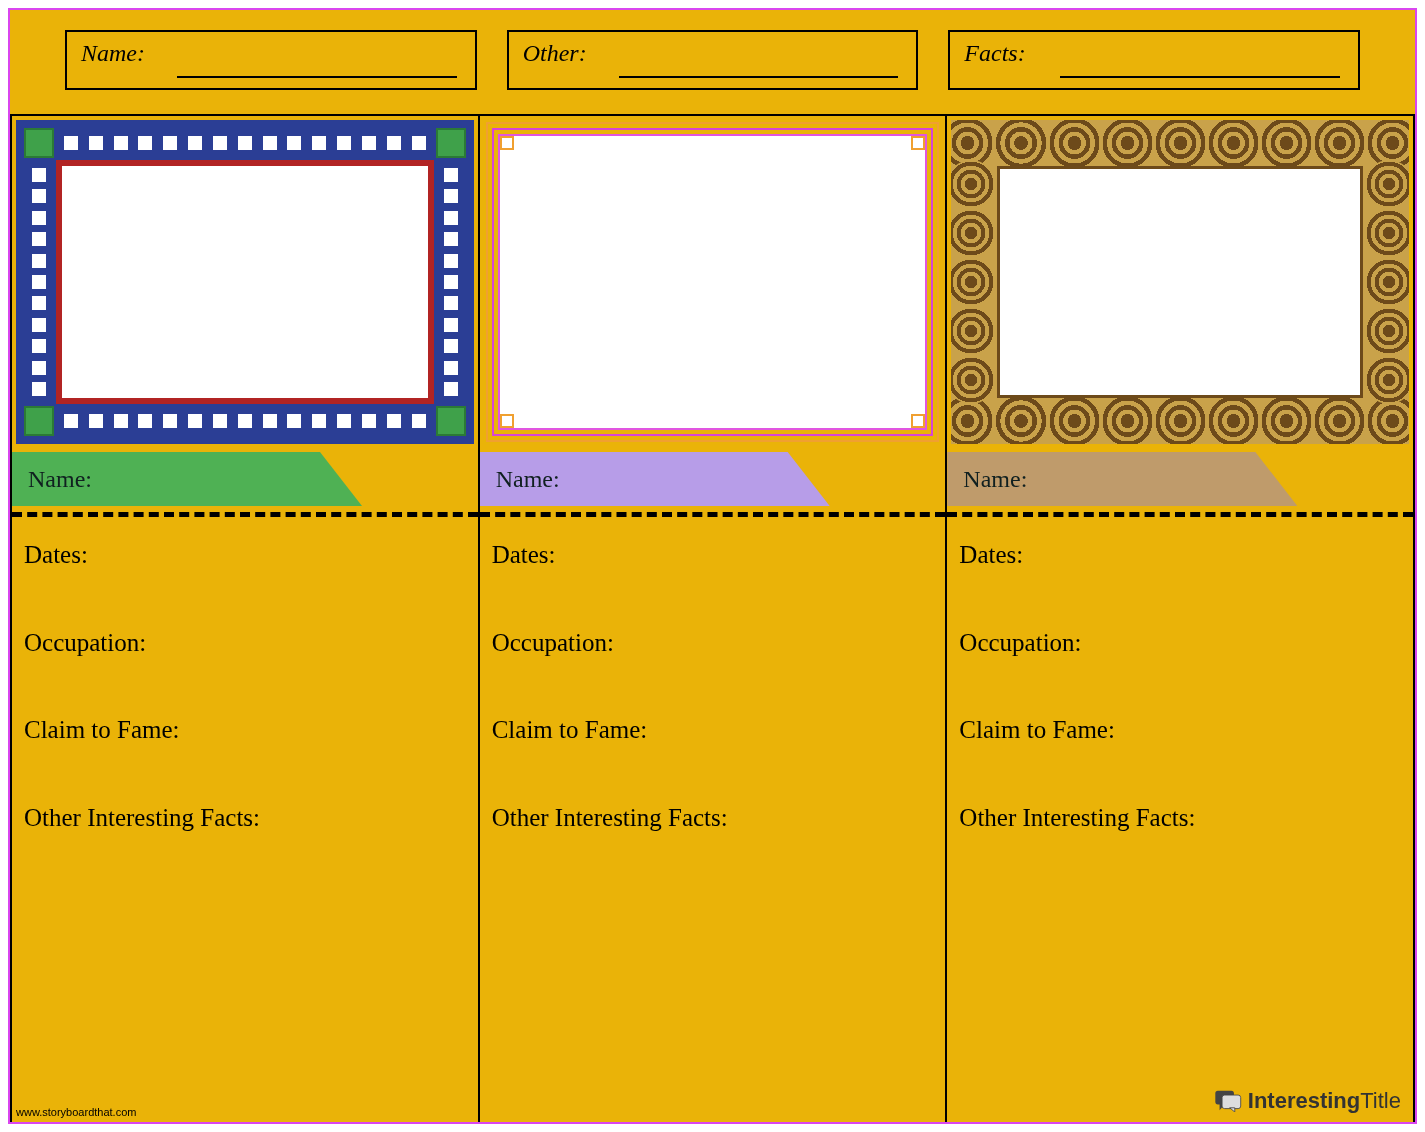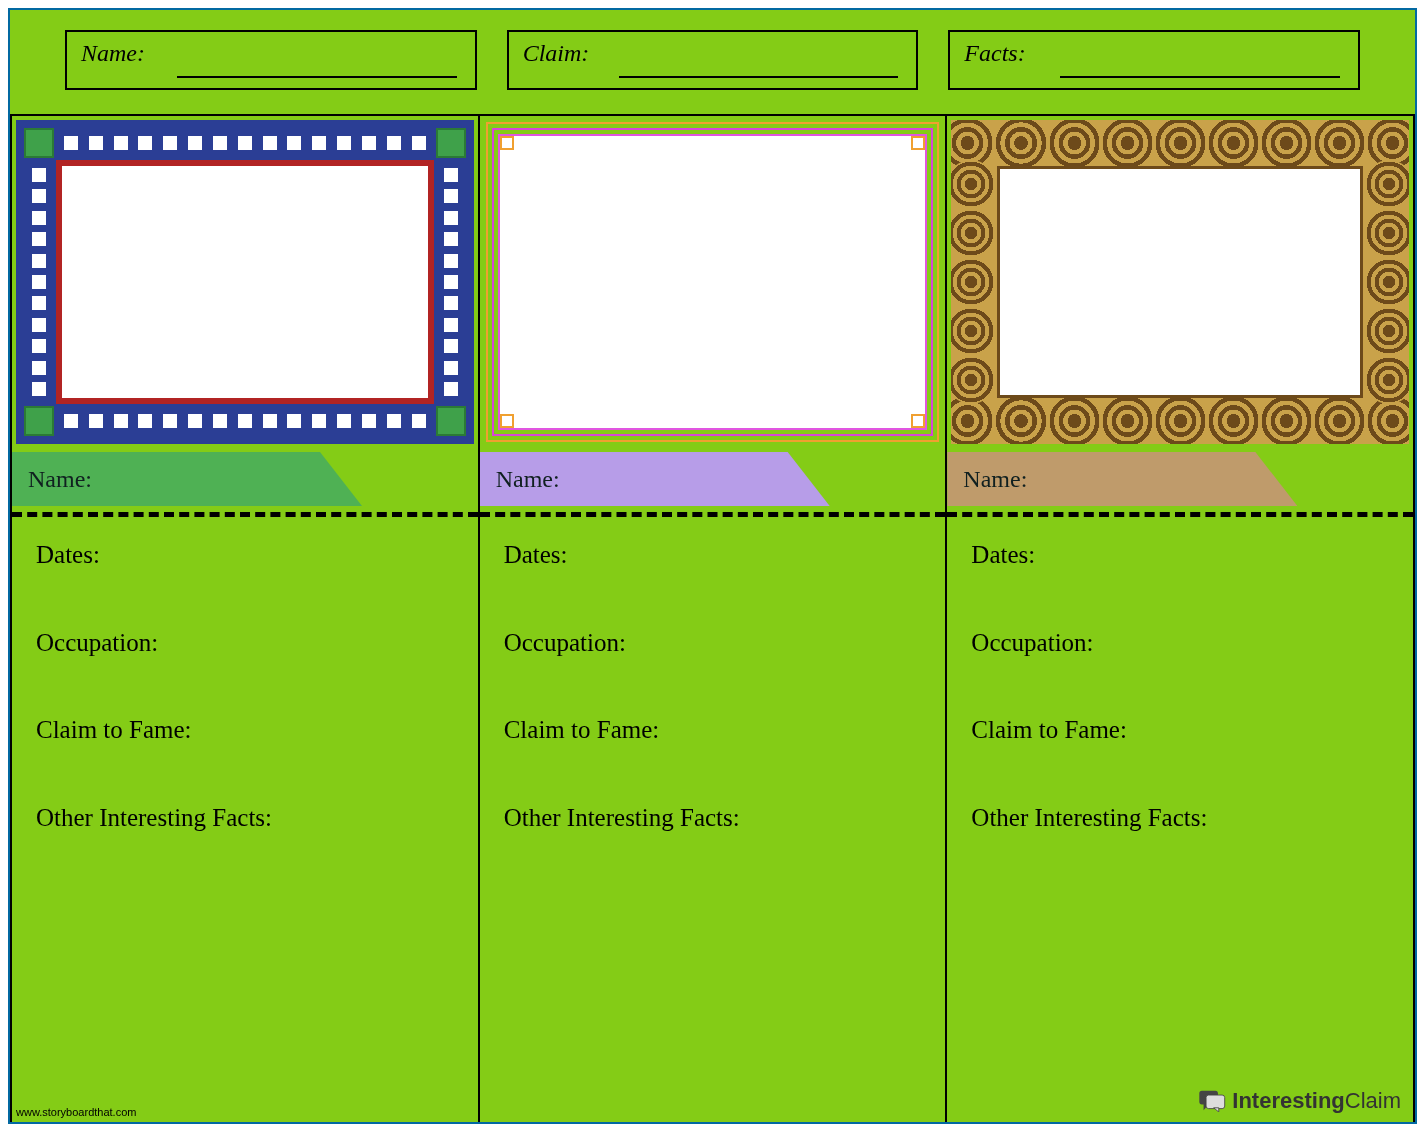--- a/index.html
+++ b/index.html
@@ -1,29 +1,29 @@
 <!DOCTYPE html>
 <html><head>
 <meta charset="utf-8">
 <style>
   *{box-sizing:border-box;margin:0;padding:0}
   body{background:#fff;font-family:Georgia,'Times New Roman',serif;width:1425px;height:1132px;position:relative}
-  .page{position:absolute;top:8px;left:8px;right:8px;bottom:8px;border:2px solid #0369a1;background:#84cc16}
+  .page{position:absolute;top:8px;left:8px;right:8px;bottom:8px;border:2px solid #d946ef;background:#eab308}
   .header-row{display:flex;gap:30px;padding:20px 55px 0}
   .hbox{flex:1;border:2px solid #000;height:60px;padding:8px 14px;position:relative}
   .hbox .lbl{font-style:italic;font-size:24px;color:#000}
   .hbox .ul{position:absolute;left:110px;right:18px;bottom:10px;height:2px;background:#000}
   .cards{position:absolute;top:104px;left:0;right:0;bottom:0;display:flex}
   .card{flex:1;border:2px solid #000;border-bottom:none;display:flex;flex-direction:column;position:relative}
   .card+.card{margin-left:-2px}
   .frame-zone{height:332px;position:relative}
   .name-strip{height:60px;position:relative}
   .tag{position:absolute;top:4px;left:0;width:350px;height:54px;display:flex;align-items:center;padding-left:16px;font-size:24px;color:#102020;clip-path:polygon(0 0,88% 0,100% 100%,0 100%)}
   .dash{height:0;border-top:5px dashed #000;margin-top:4px}
-  .info{padding:24px 24px 0;font-size:25px;line-height:1.1;color:#000}
+  .info{padding:24px 12px 0;font-size:25px;line-height:1.1;color:#000}
   .info .row{margin-bottom:60px}
   .footer-url{position:absolute;bottom:4px;left:6px;font:11px Arial,sans-serif;color:#000}
   .brand{position:absolute;bottom:8px;right:14px;display:flex;align-items:center;gap:6px;font:bold 22px Arial,sans-serif;color:#333}
   .brand svg{width:28px;height:22px}
 
   
   .f1-outer{position:absolute;inset:4px;background:#2b3e95}
   .f1-green{position:absolute;width:30px;height:30px;background:#3fa14a;border:2px solid #2b7a36}
   .f1-green.tl{top:8px;left:8px}.f1-green.tr{top:8px;right:8px}.f1-green.bl{bottom:8px;left:8px}.f1-green.br{bottom:8px;right:8px}
   .f1-dots{position:absolute;display:flex;justify-content:space-between}
@@ -53,21 +53,21 @@
 <body>
 
 <div class="page">
 
   <div class="header-row">
     <div class="hbox">
       <span class="lbl">Name:</span>
       <div class="ul"></div>
     </div>
     <div class="hbox">
-      <span class="lbl">Claim:</span>
+      <span class="lbl">Other:</span>
       <div class="ul"></div>
     </div>
     <div class="hbox">
       <span class="lbl">Facts:</span>
       <div class="ul"></div>
     </div>
   </div>
 
   <div class="cards">
 
@@ -238,15 +238,15 @@
   </div>
 
   <div class="footer-url">www.storyboardthat.com</div>
   <div class="brand">
     <svg viewBox="0 0 32 26">
       <rect x="1" y="1" width="22" height="16" rx="3" fill="#444"></rect>
       <polygon points="6,16 6,24 13,16" fill="#444"></polygon>
       <rect x="9" y="6" width="22" height="16" rx="3" fill="#ddd" stroke="#444" stroke-width="1"></rect>
       <polygon points="24,21 24,26 18,21" fill="#ddd" stroke="#444" stroke-width="1"></polygon>
     </svg>
-    <span><span>Interesting</span><span style="font-weight:400">Claim</span></span>
+    <span><span>Interesting</span><span style="font-weight:400">Title</span></span>
   </div>
 </div>
 
 </body></html>

